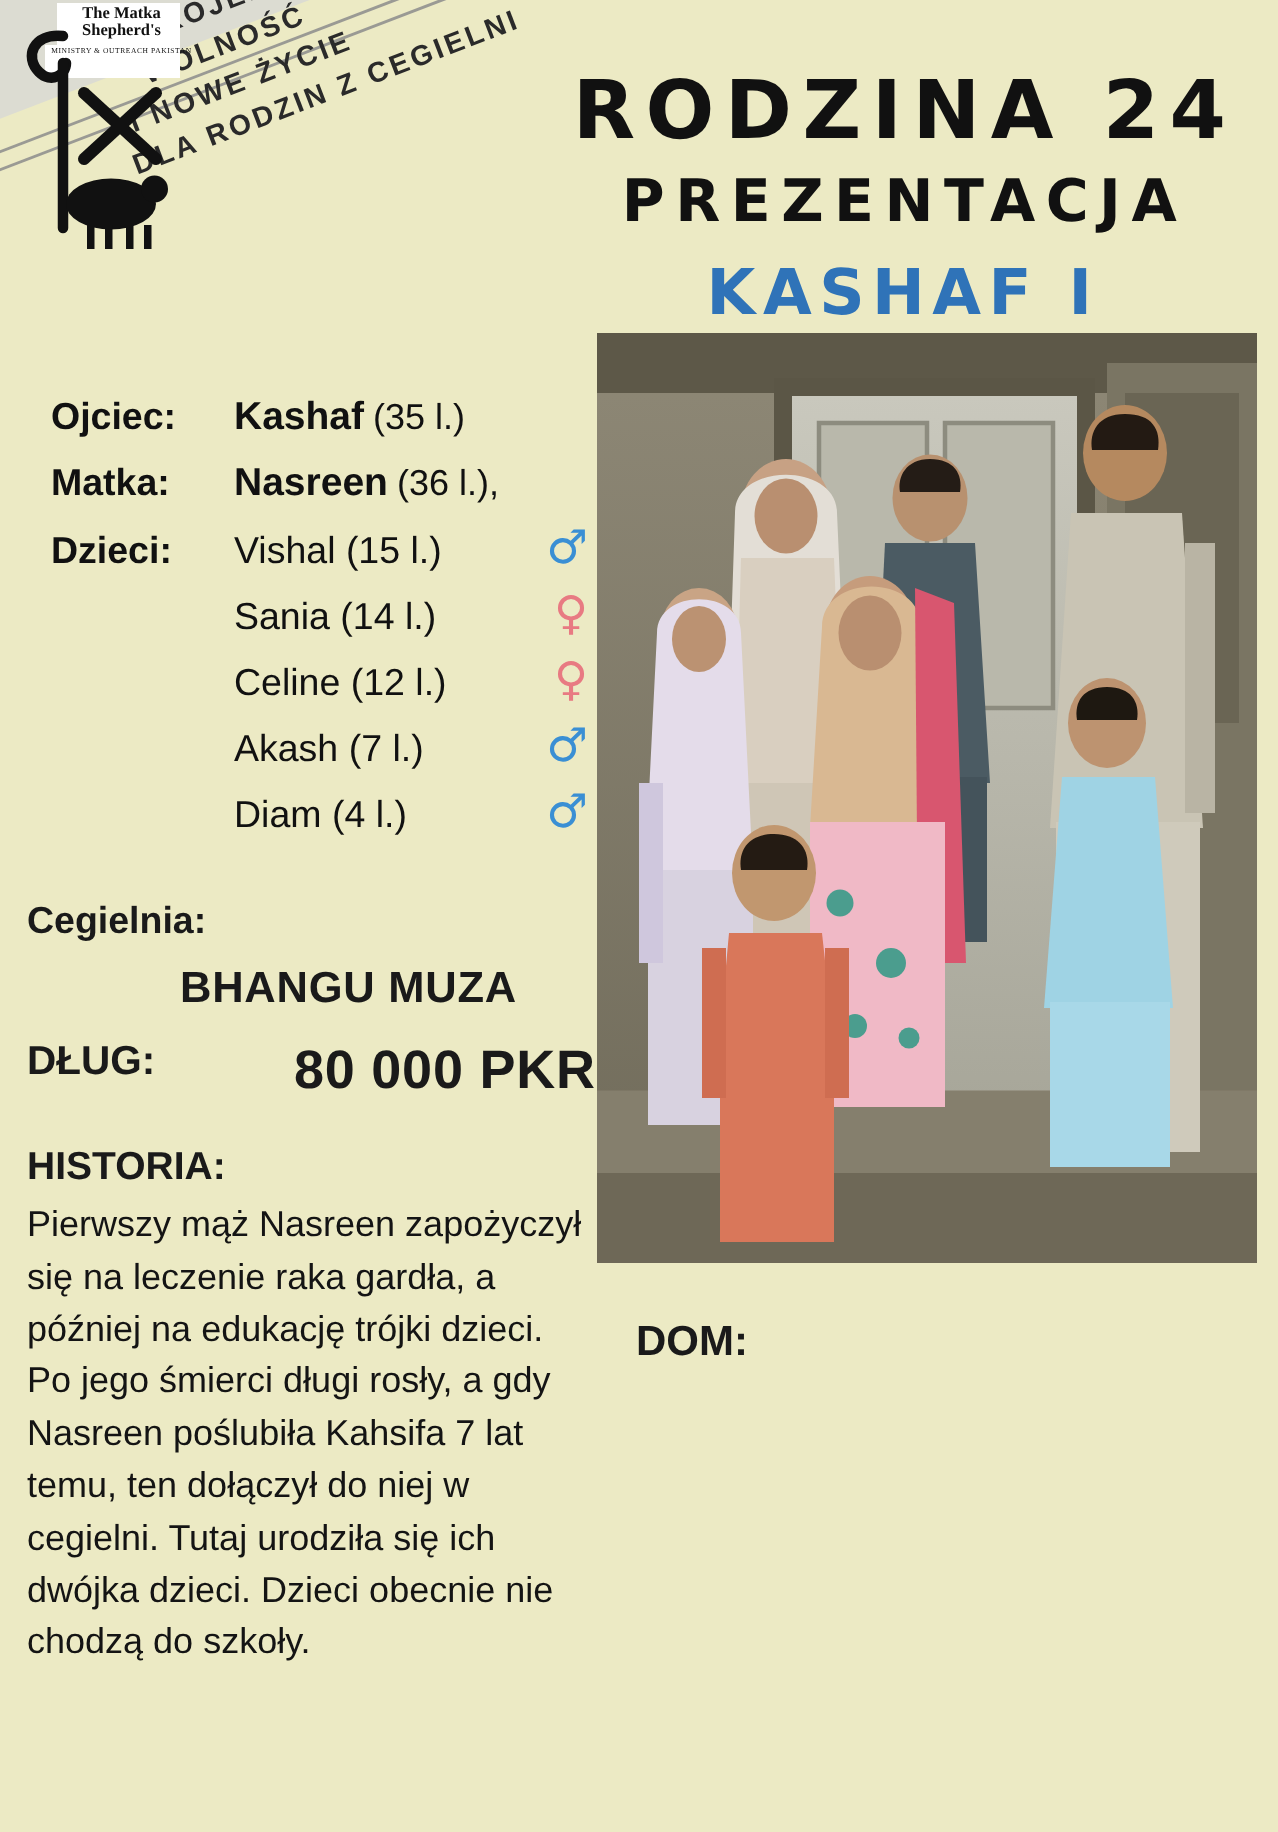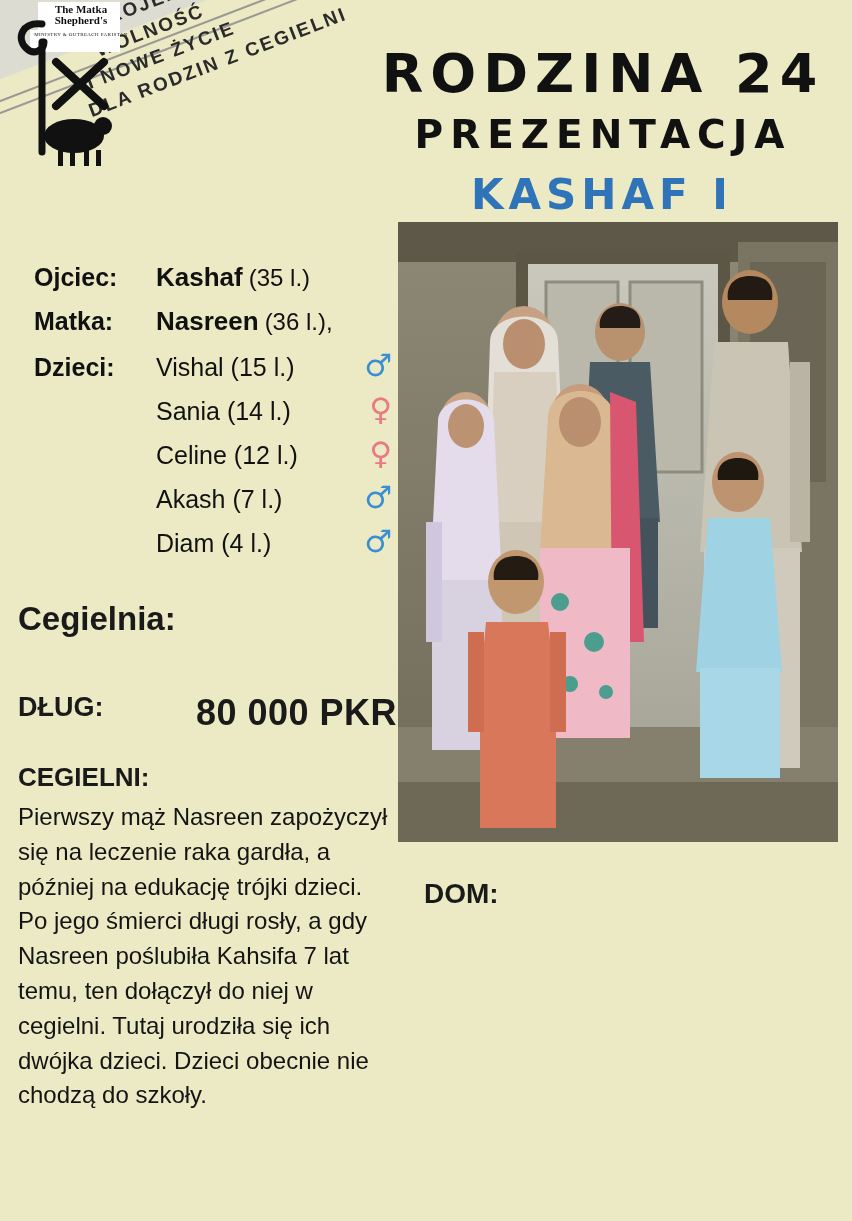--- a/index.html
+++ b/index.html
@@ -184,21 +184,21 @@
     font-weight: bold;
   }
   .gender.male { color: #3a8fd4; }
   .gender.female { color: #e87a82; }
 
   
   .kiln-label {
     position: absolute;
     left: 18px;
     top: 600px;
-    font-size: 33px;
+    font-size: 25px;
     font-weight: bold;
   }
   .kiln-value {
     position: absolute;
     left: 120px;
     top: 643px;
     font-size: 29px;
     font-weight: bold;
     letter-spacing: 0.5px;
   }
@@ -345,24 +345,25 @@
       <span class="gender male">♂</span>
     </div>
     <div class="frow">
       <span class="flabel"></span>
       <span class="fname">Diam (4 l.)</span>
       <span class="gender male">♂</span>
     </div>
   </div>
 
   <div class="kiln-label">Cegielnia:</div>
+  <div class="kiln-value">BHANGU MUZA</div>
   <div class="debt-label">DŁUG:</div>
   <div class="debt-value">80 000 PKR</div>
 
-  <div class="history-label">CEGIELNI:</div>
+  <div class="history-label">HISTORIA:</div>
   <div class="history-text">Pierwszy mąż Nasreen zapożyczył się na leczenie raka gardła, a później na edukację trójki dzieci. Po jego śmierci długi rosły, a gdy Nasreen poślubiła Kahsifa 7 lat temu, ten dołączył do niej w cegielni. Tutaj urodziła się ich dwójka dzieci. Dzieci obecnie nie chodzą do szkoły.</div>
 
   <div class="photo">
     <svg width="440" height="620" viewBox="0 0 440 620">
       <defs>
         <linearGradient id="wall" x1="0" y1="0" x2="0" y2="1">
           <stop offset="0" stop-color="#8e8876"></stop>
           <stop offset="1" stop-color="#6f6a59"></stop>
         </linearGradient>
         <linearGradient id="door" x1="0" y1="0" x2="0" y2="1">

